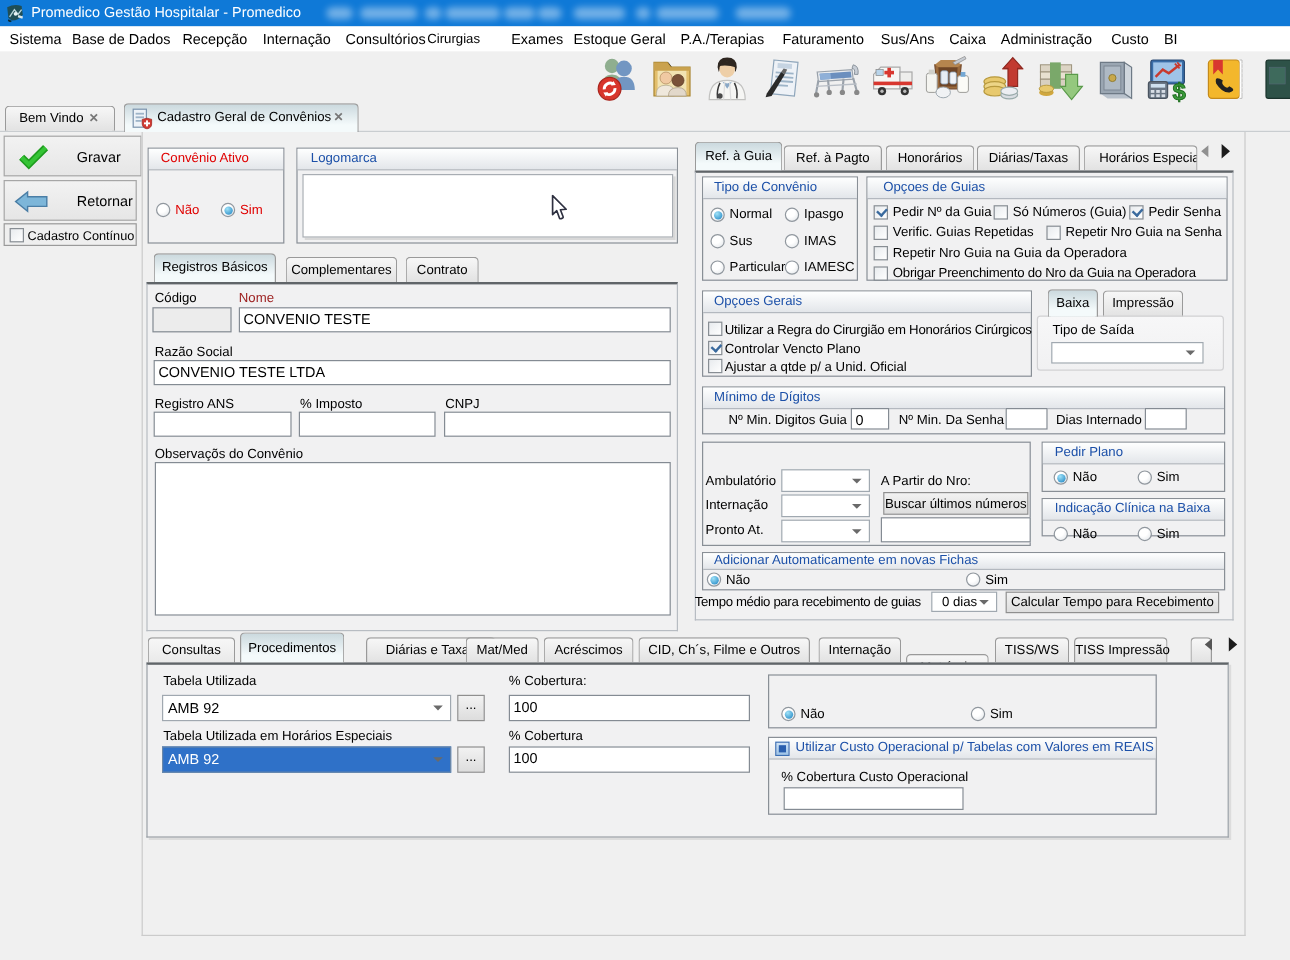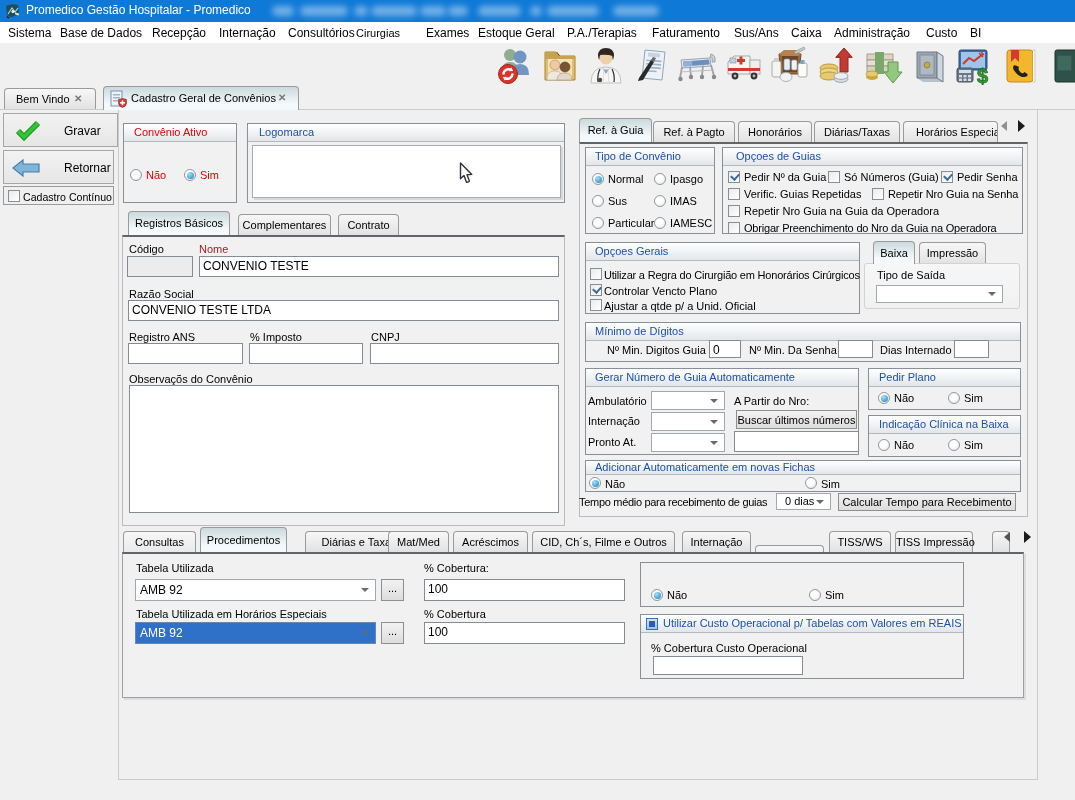--- a/index.html
+++ b/index.html
@@ -355,41 +355,40 @@
     <div class="gbh" style="padding-left:9px">Mínimo de Dígitos</div>
   </div>
   <span class="lbl" style="left:607px;top:344px">Nº Min. Digitos Guia</span>
   <div class="fld" style="left:709px;top:340px;width:32px;height:18px">0</div>
   <span class="lbl" style="left:749px;top:344px">Nº Min. Da Senha</span>
   <div class="fld" style="left:838px;top:340px;width:35px;height:18px"></div>
   <span class="lbl" style="left:880px;top:344px">Dias Internado</span>
   <div class="fld" style="left:954px;top:340px;width:35px;height:18px"></div>
 
   <div class="gb" style="left:585px;top:368px;width:274px;height:87px">
-    <div class="gbh" style="padding-left:9px">Gerar Número de Guia Automaticamente</div>
     <span class="lbl" style="left:2px;top:26px">Ambulatório</span>
     <div class="dd2" style="left:65px;top:22px;width:74px;height:19px"></div>
     <span class="lbl" style="left:148px;top:26px">A Partir do Nro:</span>
     <span class="lbl" style="left:2px;top:46px">Internação</span>
     <div class="dd2" style="left:65px;top:43px;width:74px;height:19px"></div>
     <div class="btn3" style="left:150px;top:41px;width:121px;height:19px;line-height:18px">Buscar últimos números</div>
     <span class="lbl" style="left:2px;top:67px">Pronto At.</span>
     <div class="dd2" style="left:65px;top:64px;width:74px;height:19px"></div>
     <div class="fld" style="left:148px;top:62px;width:125px;height:21px"></div>
   </div>
 
   <div class="gb" style="left:868px;top:368px;width:153px;height:42px">
     <div class="gbh" style="padding-left:10px">Pedir Plano</div>
     <span class="rb on" style="left:9px;top:23px"></span>
       <span class="lbl" style="left:25px;top:23px">Não</span>
     <span class="rb" style="left:79px;top:23px"></span>
       <span class="lbl" style="left:95px;top:23px">Sim</span>
   </div>
 
-  <div class="gb" style="left:868px;top:415px;width:153px;height:42px">
+  <div class="gb" style="left:868px;top:415px;width:153px;height:32px">
     <div class="gbh" style="padding-left:10px">Indicação Clínica na Baixa</div>
     <span class="rb" style="left:9px;top:23px"></span>
       <span class="lbl" style="left:25px;top:23px">Não</span>
     <span class="rb" style="left:79px;top:23px"></span>
       <span class="lbl" style="left:95px;top:23px">Sim</span>
   </div>
 
   <div class="gb" style="left:585px;top:460px;width:436px;height:32px">
     <div class="gbh" style="padding-left:9px;height:14px;line-height:13px">Adicionar Automaticamente em novas Fichas</div>
   </div>

